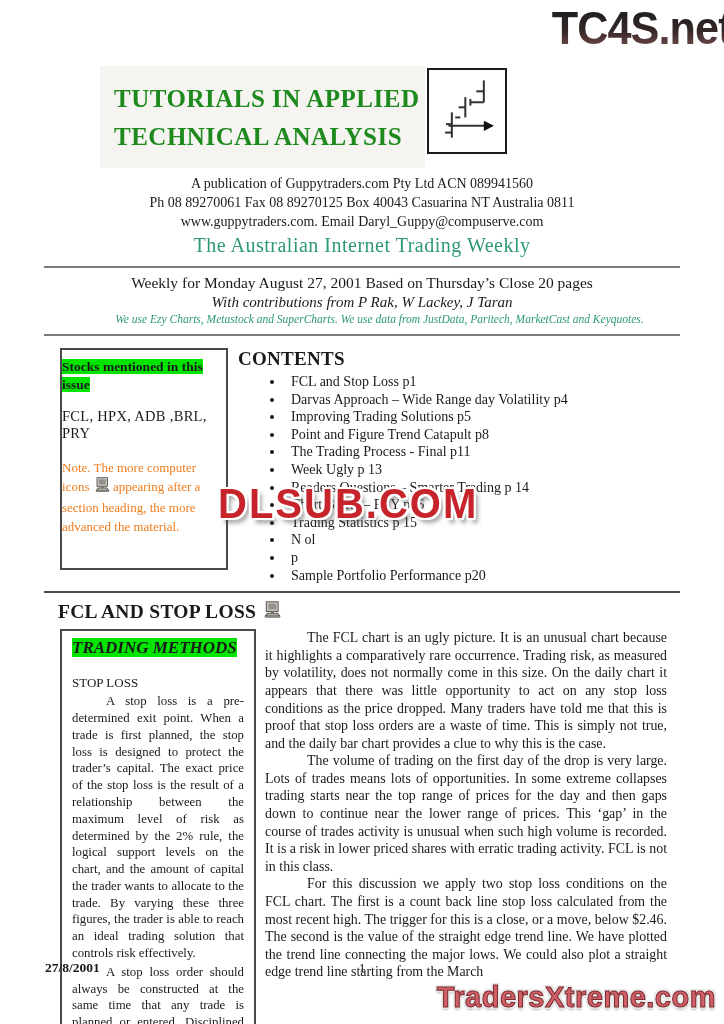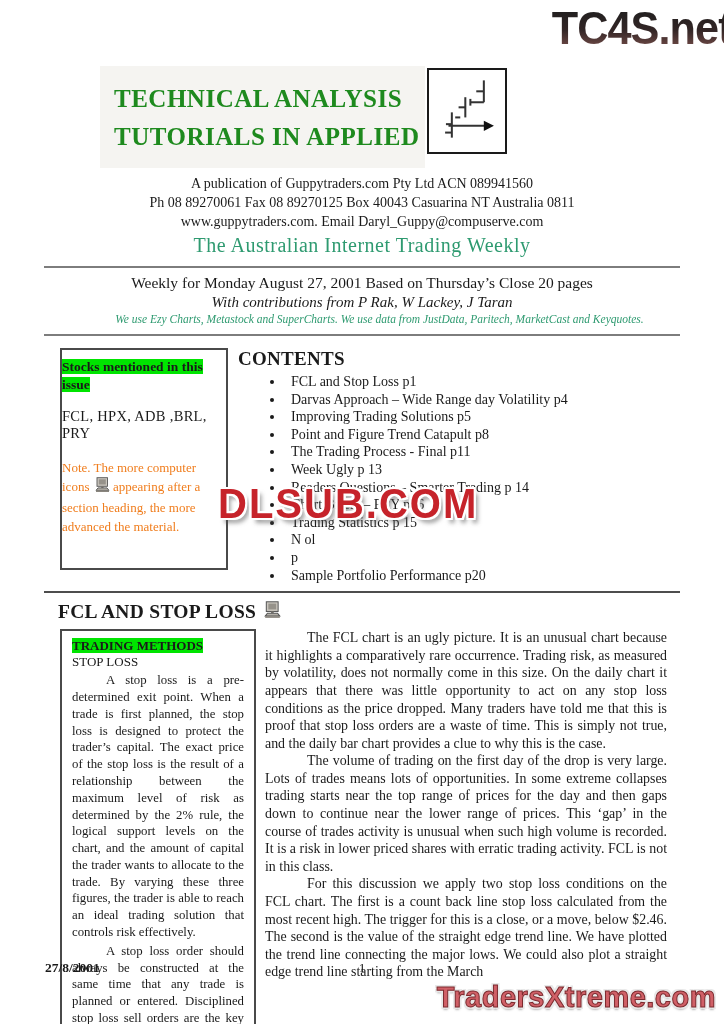--- a/index.html
+++ b/index.html
@@ -82,22 +82,22 @@
   
   .article-heading-row { margin:8px 0 0 58px; display:flex; align-items:flex-end; }
   .article-heading { font-size:19.5px; font-weight:bold; letter-spacing:0.3px; }
   .pc-icon { display:inline-block; margin-left:8px; vertical-align:-2px; }
 
   .article-section { display:flex; margin:6px 57px 0 60px; align-items:flex-start; }
   .methods-box {
     width:196px; flex:none; border:2px solid #4a4a4a;
     padding:7px 10px 20px 10px; font-size:12.8px;
   }
-  .methods-heading { font-size:13px; }
-  .methods-sub { font-size:13px; margin-top:0; }
+  .methods-heading { font-size:17px;font-style:italic; }
+  .methods-sub { font-size:13px; margin-top:17px; }
   .methods-body p {
     text-align:justify; line-height:16.8px; text-indent:34px; margin-top:2px;
   }
   .article-col { margin-left:9px; flex:1; }
   .article-col p {
     font-size:13.9px; line-height:17.6px; text-align:justify; text-indent:42px;
   }
 
   
   .footer-date { position:absolute; left:45px; top:960px; font-size:13.5px; font-weight:bold; }
@@ -117,22 +117,22 @@
 </head>
 <body>
 
 <div class="page">
 
   <div class="tc4s">TC4S.net</div>
 
   <div class="masthead">
     <div class="title-box">
       <div class="title-text">
+        <div>TUTORIALS IN APPLIED</div>
         <div>TECHNICAL ANALYSIS</div>
-        <div>TUTORIALS IN APPLIED</div>
       </div>
     </div>
     <div class="logo-box">
       <span>
         <svg width="64" height="72" viewBox="0 0 76 84" fill="none">
           <g stroke="#333" stroke-width="2.4">
             <path d="M58 8 V34"></path>
             <path d="M49 21 H58"></path>
             <path d="M42 34 H58"></path>
             <path d="M42 30 V38"></path>

